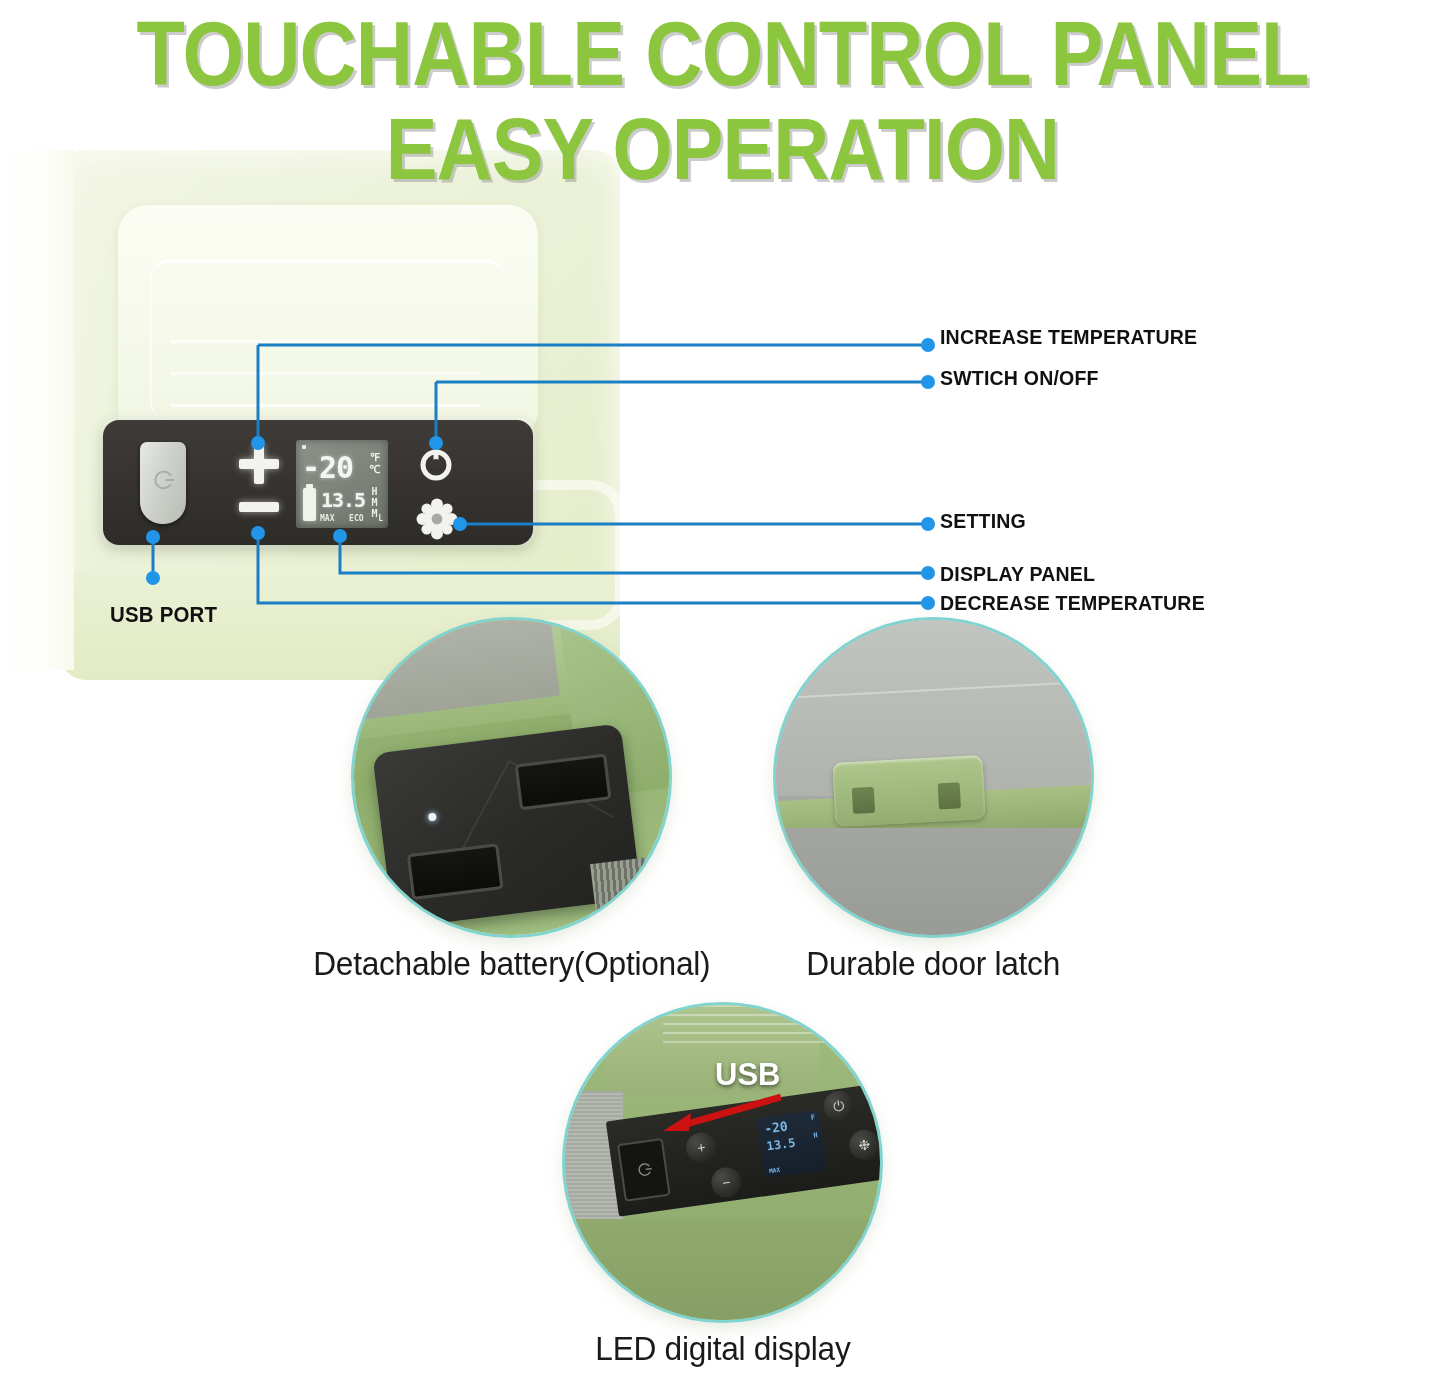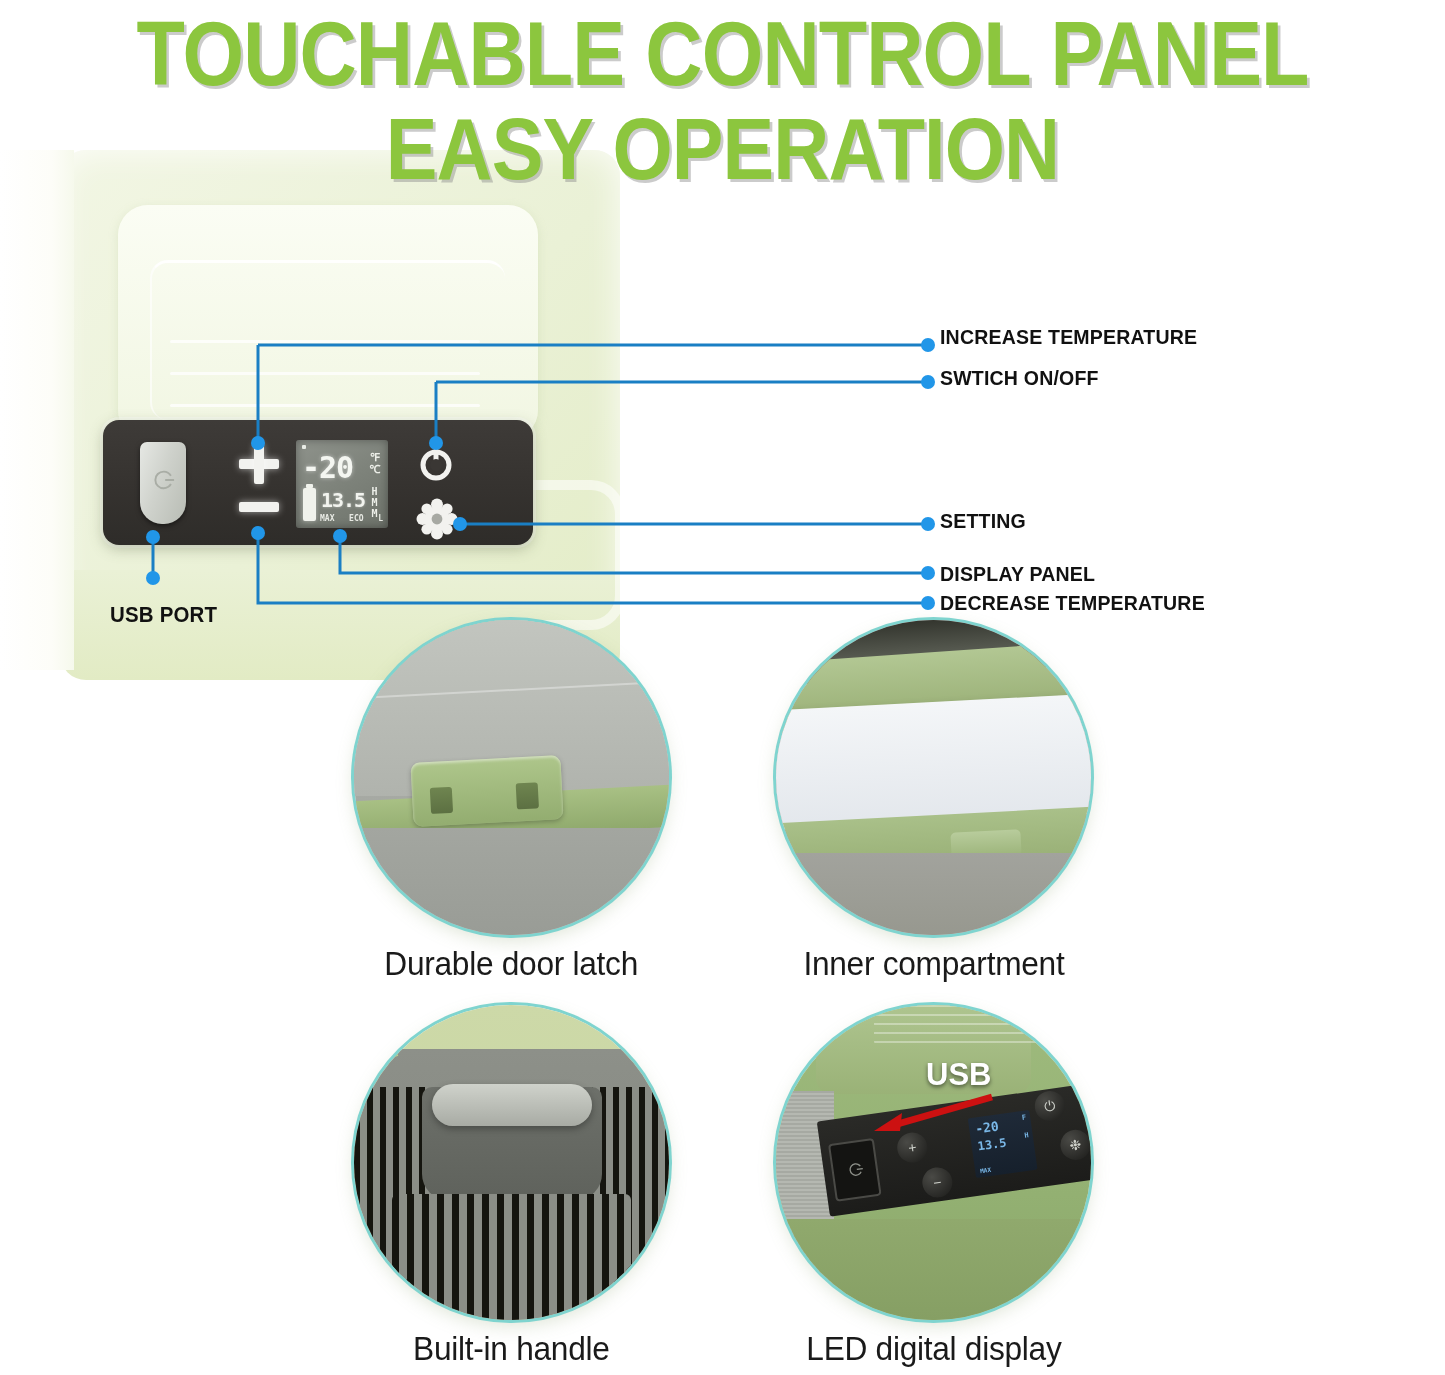--- a/index.html
+++ b/index.html
@@ -336,67 +336,57 @@
 <div class="callout" id="c-usb">USB PORT</div>
 <div class="callout" id="c-inc">INCREASE TEMPERATURE</div>
 <div class="callout" id="c-sw">SWTICH ON/OFF</div>
 <div class="callout" id="c-set">SETTING</div>
 <div class="callout" id="c-dp">DISPLAY PANEL</div>
 <div class="callout" id="c-dec">DECREASE TEMPERATURE</div>
 
 <div class="grid">
 
   <div class="row">
+    <div class="cell">
+      <div class="circle">
+        <div class="t1">
+          <div class="lidtop"></div>
+            <div class="grayband"></div>
+            <div class="rightlid"></div>
+          <div class="batt">
+            <div class="xline"></div>
+            <div class="slot s1"></div>
+              <div class="slot s2"></div>
+            <div class="led"></div>
+          </div>
+          <div class="vent"></div>
+        </div>
+      </div>
+      <div class="cap">Detachable battery(Optional)</div>
+    </div>
 
     <div class="cell">
       <div class="circle">
         <div class="t2">
           <div class="upper"></div>
             <div class="seam"></div>
           <div class="band"></div>
           <div class="latch">
               <div class="notch n1"></div>
               <div class="notch n2"></div>
             </div>
           <div class="lower"></div>
         </div>
       </div>
       <div class="cap">Durable door latch</div>
     </div>
 
-    <div class="cell">
-      <div class="circle">
-        <div class="t3">
-          <div class="dark"></div>
-            <div class="greentop"></div>
-          <div class="white"></div>
-            <div class="greenbot"></div>
-          <div class="clip"></div>
-            <div class="bot"></div>
-        </div>
-      </div>
-      <div class="cap">Inner compartment</div>
-    </div>
   </div>
 
   <div class="row row2">
-    <div class="cell">
-      <div class="circle">
-        <div class="t4">
-          <div class="body"></div>
-          <div class="greenbit"></div>
-          <div class="ventL"></div>
-            <div class="ventR"></div>
-          <div class="recess"></div>
-            <div class="grip"></div>
-          <div class="ventB"></div>
-        </div>
-      </div>
-      <div class="cap">Built-in handle</div>
-    </div>
 
 
     <div class="cell">
       <div class="circle">
         <div class="t6">
           <div class="lid">
               <div class="ridges"></div>
             </div>
           <div class="grayside"></div>
           <div class="strip">

